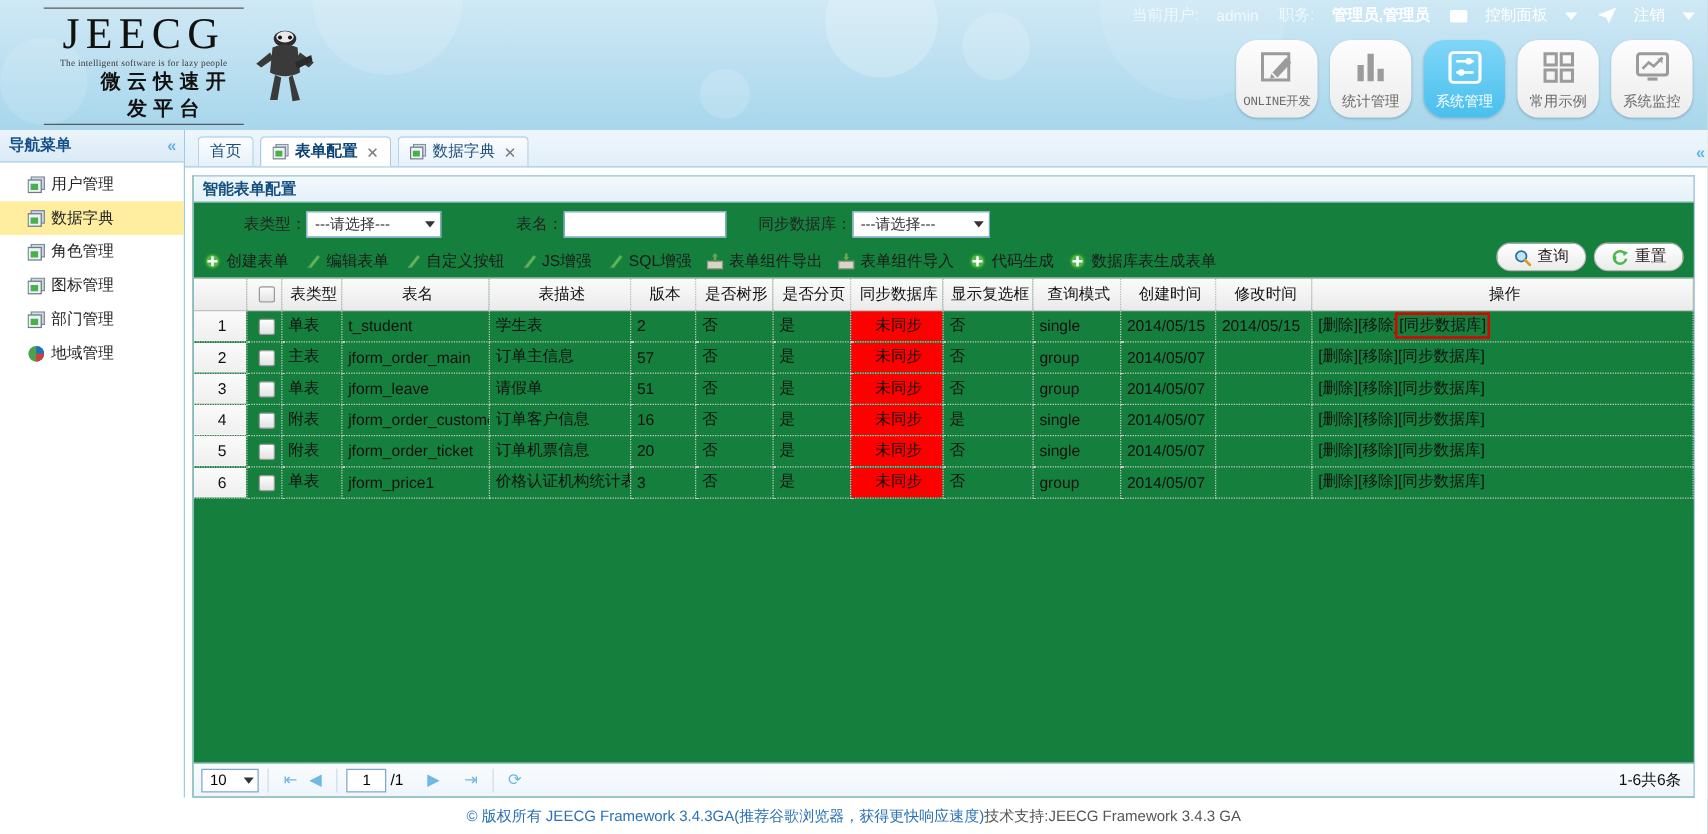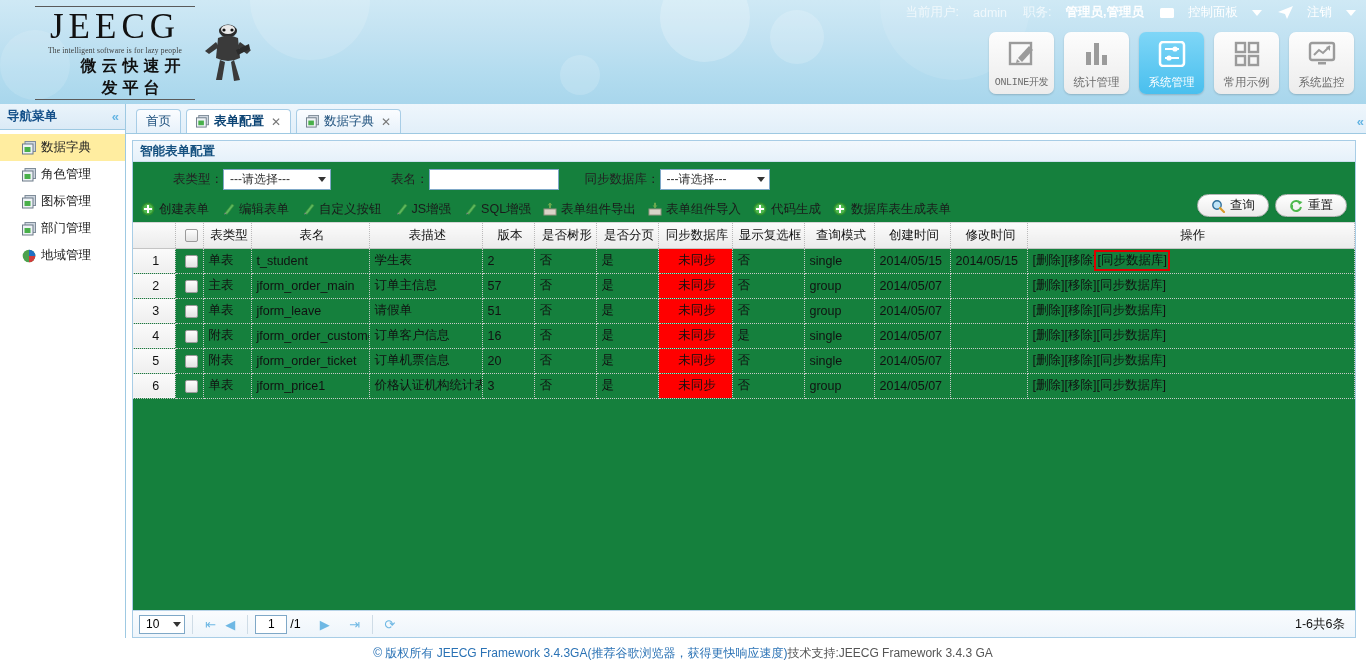--- a/index.html
+++ b/index.html
@@ -53,37 +53,37 @@
     color: #ffffff; font-size: 12.5px;
   }
   .topinfo .dim { color: #f0f8fc; }
   .topinfo .strong { color: #ffffff; font-weight: bold; }
   .topinfo .item { display: flex; align-items: center; gap: 14px; white-space: nowrap; }
   .caret-d { width: 0; height: 0; border-left: 5px solid transparent; border-right: 5px solid transparent; border-top: 6px solid #ffffff; display:inline-block; }
 
   
   .topmods { position: absolute; right: 12px; top: 32px; display: flex; gap: 10px; }
   .tmod {
-    width: 65px; height: 62px; border-radius: 7px;
+    width: 65px; height: 62px; border-radius: 17px;
     background: linear-gradient(180deg,#fdfdfd 0%, #ececec 100%);
     box-shadow: 0 1px 2px rgba(0,0,0,.18);
     display: flex; flex-direction: column; align-items: center; justify-content: flex-end;
     padding-bottom: 5px; cursor: pointer;
   }
   .tmod .ic { flex: 1; display: flex; align-items: center; justify-content: center; }
   .tmod .lbl { font-size: 11.5px; color: #6b6b6b; line-height: 13px; }
   .tmod.active { background: linear-gradient(180deg,#7fd6f7 0%, #49bfee 100%); }
   .tmod.active .lbl { color: #ffffff; }
   .tmod.online .lbl { font-family: "Liberation Mono","DejaVu Sans Mono", monospace; font-size: 10px; letter-spacing: -0.3px;}
 
   
   .body-area { position: relative; width: 1366px; height: 534px; background: #ffffff; display: flex; }
 
   
-  .sidebar { width: 126px; background: #ffffff; border-right: 1px solid #9ec9e2; display:flex; flex-direction:column;}
+  .sidebar { width: 148px; background: #ffffff; border-right: 1px solid #9ec9e2; display:flex; flex-direction:column;}
   .side-head {
     height: 26px; background: linear-gradient(180deg,#eaf4fb 0%, #dbeaf6 100%);
     border-bottom: 1px solid #9ec9e2;
     display: flex; align-items: center; justify-content: space-between;
     padding: 0 8px 0 7px; font-weight: bold; color: #15508a; font-size: 12.5px;
   }
   .dbl-left { color: #63b4e3; font-size: 13px; font-weight: bold; letter-spacing: -2px; }
   .side-list { padding-top: 4px; }
   .side-item {
     height: 27px; display: flex; align-items: center; gap: 5px;
@@ -301,20 +301,28 @@
 </div>
 
 <div class="body-area">
 
   <div class="sidebar">
     <div class="side-head">
       <span>导航菜单</span>
       <span class="dbl-left">«</span>
     </div>
     <div class="side-list">
+      <div class="side-item">
+        <svg width="14" height="14" viewBox="0 0 14 14">
+            <rect x="3" y="0.5" width="10.5" height="10" fill="#cfd7e0" stroke="#7f8c99"></rect>
+            <rect x="0.5" y="3" width="10.5" height="10" fill="#eef2f6" stroke="#6d7b88"></rect>
+            <rect x="2.5" y="6" width="6" height="5" fill="#49b04a"></rect>
+          </svg>
+        <span>用户管理</span>
+      </div>
       <div class="side-item sel">
         <svg width="14" height="14" viewBox="0 0 14 14">
             <rect x="3" y="0.5" width="10.5" height="10" fill="#cfd7e0" stroke="#7f8c99"></rect>
             <rect x="0.5" y="3" width="10.5" height="10" fill="#eef2f6" stroke="#6d7b88"></rect>
             <rect x="2.5" y="6" width="6" height="5" fill="#49b04a"></rect>
           </svg>
         <span>数据字典</span>
       </div>
       <div class="side-item">
         <svg width="14" height="14" viewBox="0 0 14 14">

